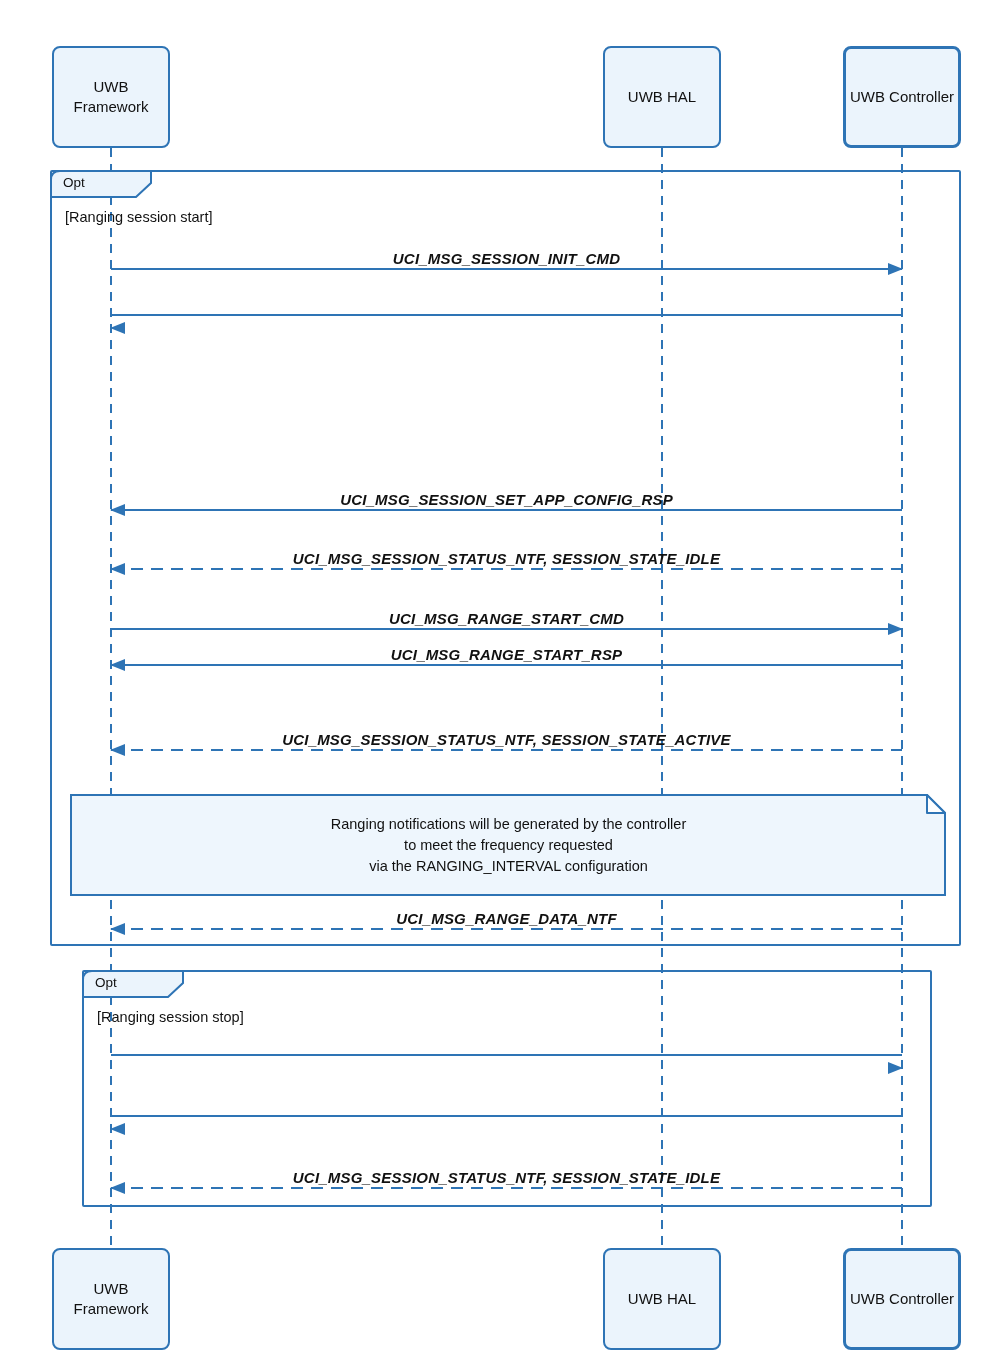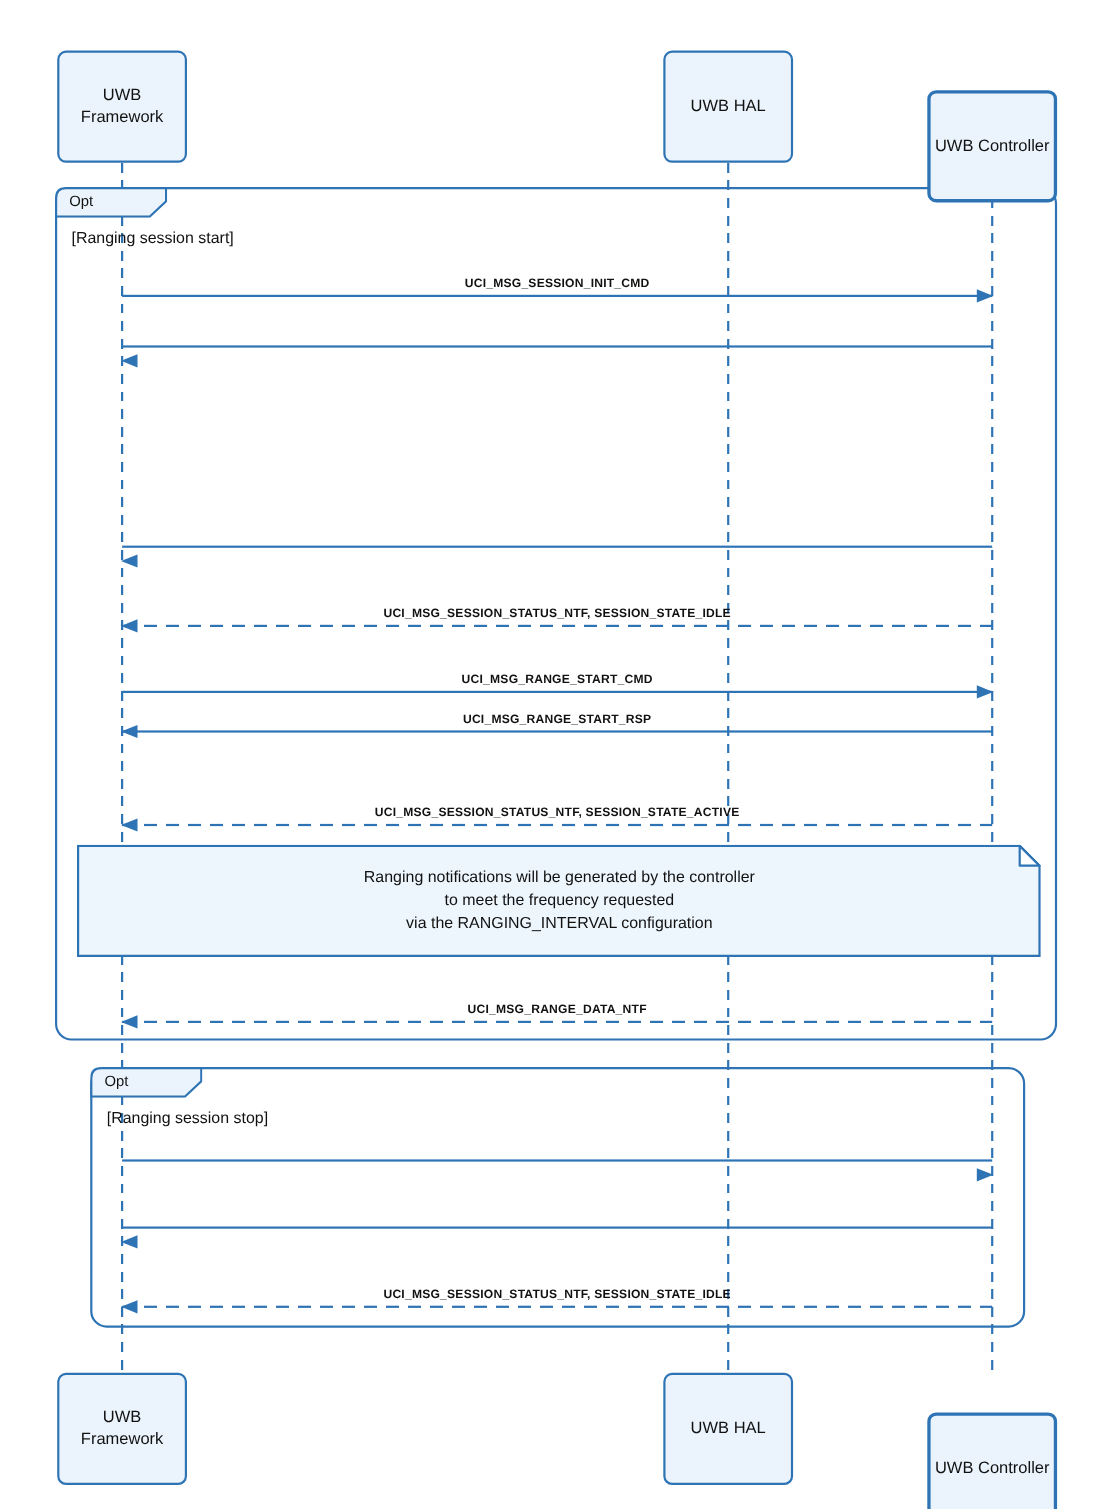--- a/index.html
+++ b/index.html
@@ -18,36 +18,36 @@
     background:repeating-linear-gradient(to bottom,var(--stroke) 0 9px,transparent 9px 16px);
   }
 
   
   .actor{
     position:absolute;width:118px;height:102px;box-sizing:border-box;
     background:var(--fill);border:2px solid var(--stroke);border-radius:8px;
     display:flex;align-items:center;justify-content:center;text-align:center;
     font-size:15px;line-height:20px;
   }
-  .actor.thick{border-width:3px;margin-top:36px;}
+  .actor.thick{border-width:3px;}
 
   
   .fragment{
     position:absolute;box-sizing:border-box;
-    border:2px solid var(--stroke);border-radius:15px;background:transparent;
+    border:2px solid var(--stroke);border-radius:2px;background:transparent;
   }
   .frag-tab{position:absolute;left:-2px;top:-2px;}
   .frag-op{position:absolute;left:11px;top:3px;font-size:13.5px;}
   .frag-guard{position:absolute;left:13px;top:37px;font-size:14.5px;}
 
   
   .message{position:absolute;left:111px;width:791px;}
   .msg-label{
-    text-align:center;font-size:11px;font-weight:bold;line-height:13px;
-    letter-spacing:.2px;white-space:nowrap;
+    text-align:center;font-size:15px;font-weight:bold;line-height:13px;
+    letter-spacing:.2px;white-space:nowrap;font-style:italic;
   }
   .msg-line{margin-top:3px;height:2px;}
   .solid .msg-line{background:var(--stroke);}
   .dashed .msg-line{background:repeating-linear-gradient(to right,var(--stroke) 0 12px,transparent 12px 20px);}
   .msg-head{position:absolute;top:11px;width:0;height:0;border-top:6px solid transparent;border-bottom:6px solid transparent;}
   .right .msg-head{right:-1px;border-left:15px solid var(--stroke);}
   .left  .msg-head{left:-1px;border-right:15px solid var(--stroke);}
 
   
   .note{position:absolute;}
@@ -89,20 +89,21 @@
   </div>
 
   <div class="message left solid" style="top:311px">
     <div class="msg-line"></div>
     <div class="msg-head"></div>
   </div>
 
 
 
   <div class="message left solid" style="top:493px">
+    <div class="msg-label">UCI_MSG_SESSION_SET_APP_CONFIG_RSP</div>
     <div class="msg-line"></div>
     <div class="msg-head"></div>
   </div>
 
   <div class="message left dashed" style="top:552px">
     <div class="msg-label">UCI_MSG_SESSION_STATUS_NTF, SESSION_STATE_IDLE</div>
     <div class="msg-line"></div>
     <div class="msg-head"></div>
   </div>
 
@@ -117,21 +118,21 @@
     <div class="msg-line"></div>
     <div class="msg-head"></div>
   </div>
 
   <div class="message left dashed" style="top:733px">
     <div class="msg-label">UCI_MSG_SESSION_STATUS_NTF, SESSION_STATE_ACTIVE</div>
     <div class="msg-line"></div>
     <div class="msg-head"></div>
   </div>
 
-  <div class="note" style="left:70px;top:768px;width:877px;height:102px">
+  <div class="note" style="left:70px;top:794px;width:877px;height:102px">
     <svg width="877" height="102" viewBox="0 0 877 102">
       <path d="M1 1 H857 L875 19 V101 H1 Z" fill="#eef6fd" stroke="#2e74b5" stroke-width="2"></path>
       <path d="M857 1 V19 H875 Z" fill="#fdfeff" stroke="#2e74b5" stroke-width="2" stroke-linejoin="round"></path>
     </svg>
     <div class="note-text">Ranging notifications will be generated by the controller
 to meet the frequency requested
 via the RANGING_INTERVAL configuration</div>
   </div>
 
   <div class="message left dashed" style="top:912px">

